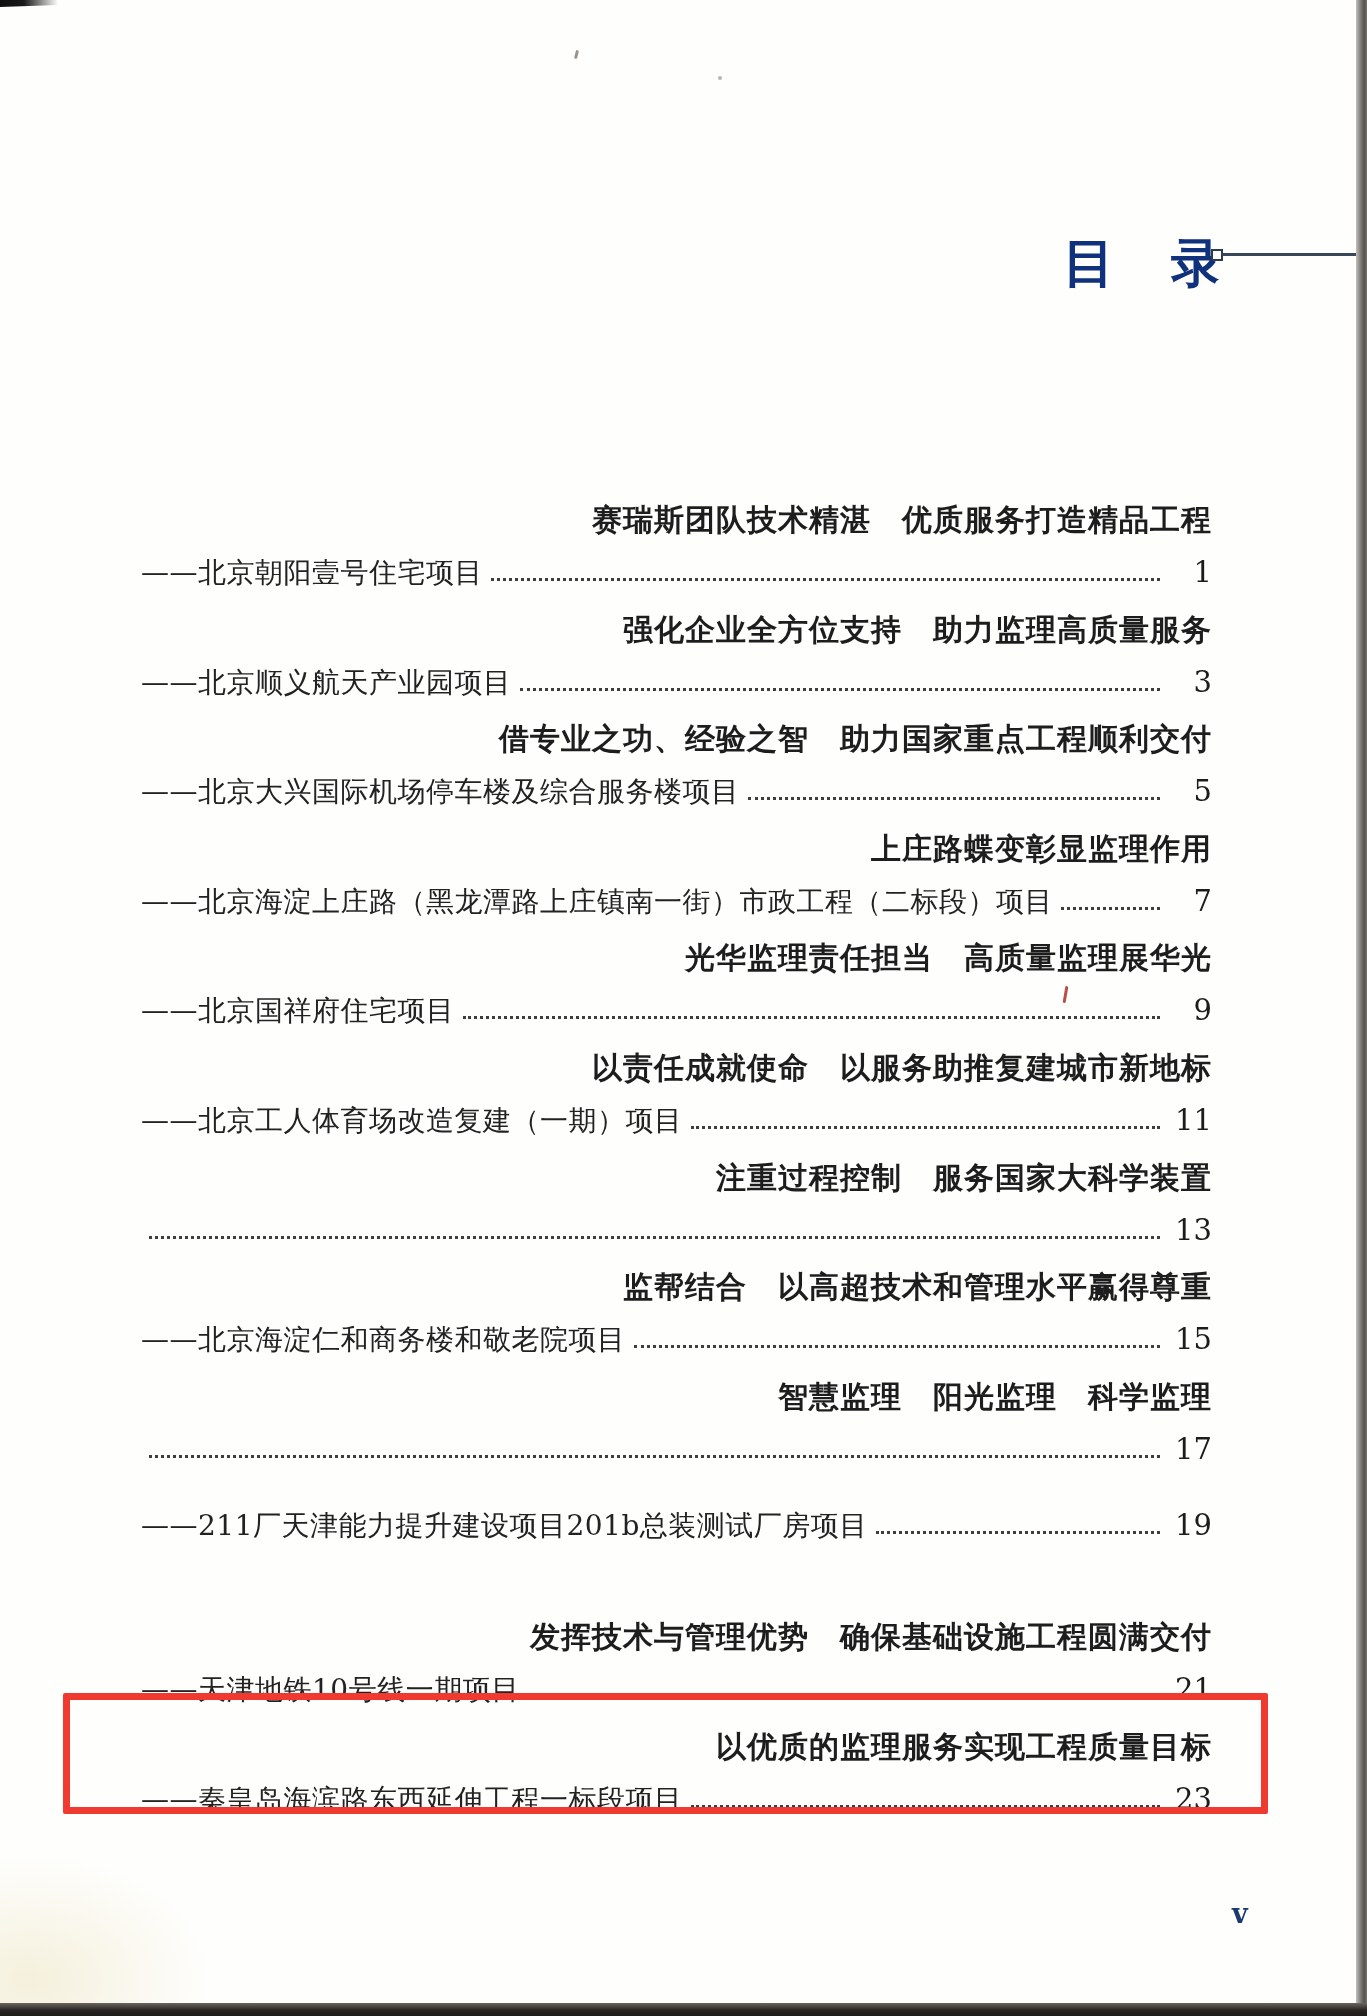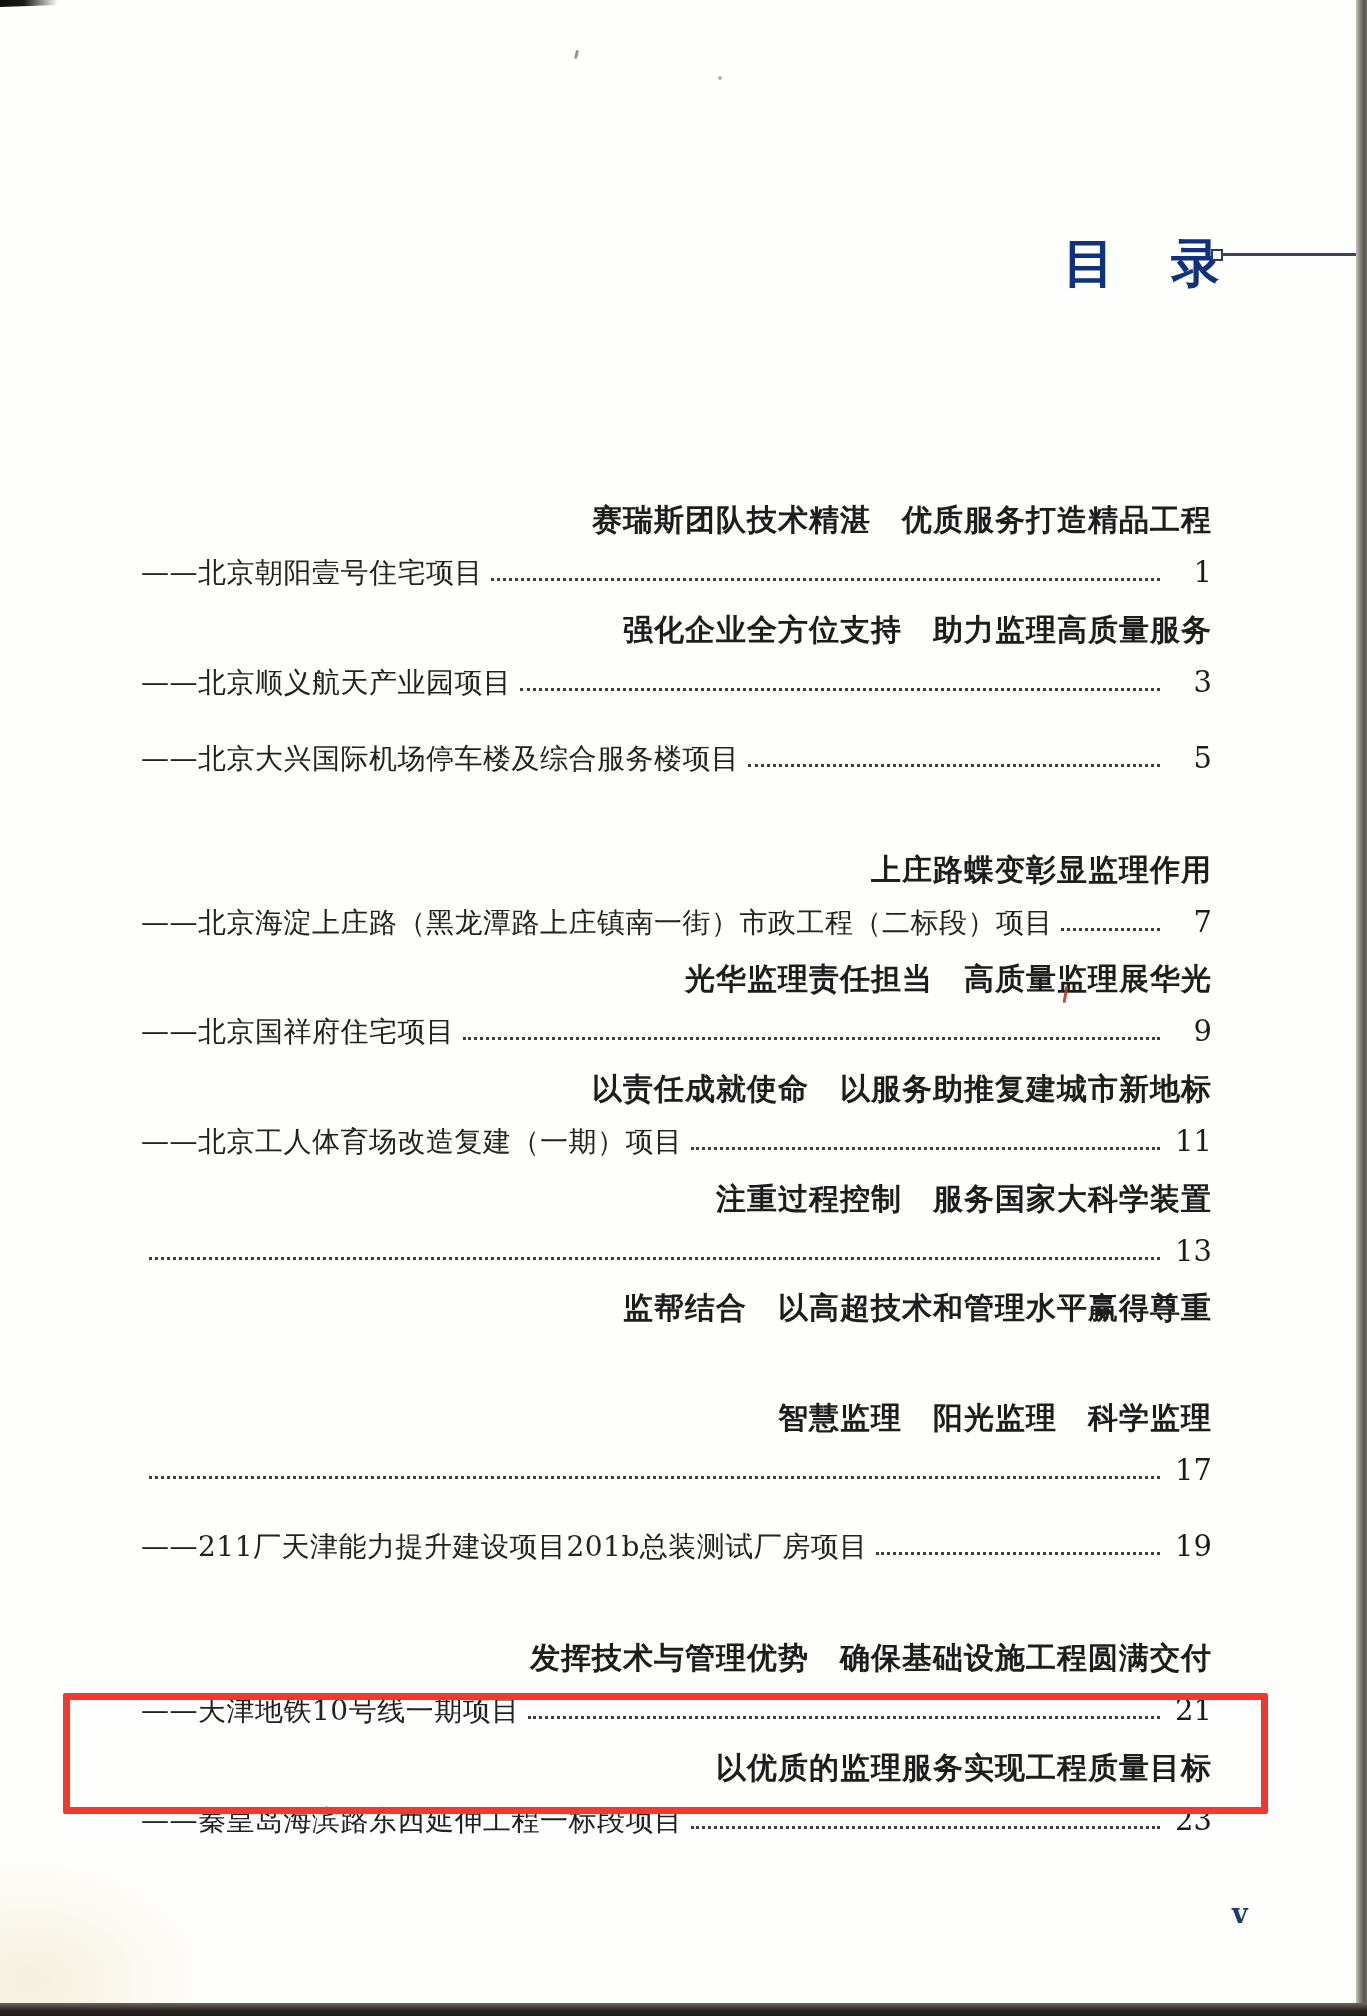--- a/index.html
+++ b/index.html
@@ -117,20 +117,21 @@
   <div class="entry">
     <div class="entry-title">强化企业全方位支持　助力监理高质量服务</div>
     <div class="entry-sub">
       <span class="sub-text">——北京顺义航天产业园项目</span>
       <span class="leader"></span>
       <span class="pagenum">3</span>
     </div>
   </div>
 
   <div class="entry">
+    <div class="entry-title">借专业之功、经验之智　助力国家重点工程顺利交付</div>
     <div class="entry-sub">
       <span class="sub-text">——北京大兴国际机场停车楼及综合服务楼项目</span>
       <span class="leader"></span>
       <span class="pagenum">5</span>
     </div>
   </div>
 
   <div class="entry">
     <div class="entry-title">上庄路蝶变彰显监理作用</div>
     <div class="entry-sub">
@@ -161,20 +162,25 @@
   <div class="entry">
     <div class="entry-title">注重过程控制　服务国家大科学装置</div>
     <div class="entry-sub">
       <span class="leader"></span>
       <span class="pagenum">13</span>
     </div>
   </div>
 
   <div class="entry">
     <div class="entry-title">监帮结合　以高超技术和管理水平赢得尊重</div>
+    <div class="entry-sub">
+      <span class="sub-text">——北京海淀仁和商务楼和敬老院项目</span>
+      <span class="leader"></span>
+      <span class="pagenum">15</span>
+    </div>
   </div>
 
   <div class="entry">
     <div class="entry-title">智慧监理　阳光监理　科学监理</div>
     <div class="entry-sub">
       <span class="leader"></span>
       <span class="pagenum">17</span>
     </div>
   </div>
 

